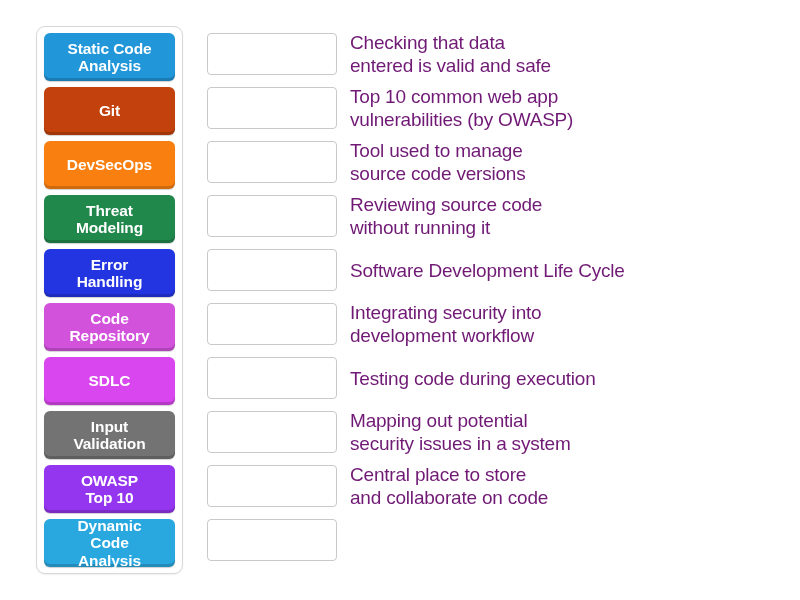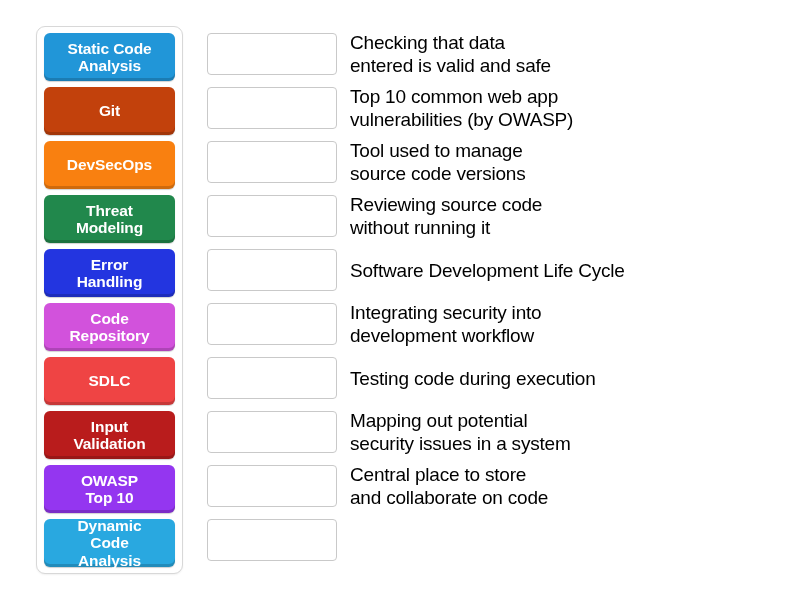--- a/index.html
+++ b/index.html
@@ -80,21 +80,21 @@
     background: #ffffff;
     border: 1px solid #c9c9c9;
     border-radius: 4px;
     cursor: pointer;
   }
 
   .definition {
     margin-left: 13px;
     font-size: 19px;
     line-height: 23px;
-    color: #000000;
+    color: #701a75;
     white-space: pre-line;
     font-weight: 400;
     letter-spacing: -0.2px;
   }
 </style>
 </head>
 <body>
 
 <div id="app">
 
@@ -114,24 +114,24 @@
 Modeling</span>
       </div>
       <div class="tile" style="background: rgb(35, 53, 224);">
         <span class="tile-label">Error
 Handling</span>
       </div>
       <div class="tile" style="background: rgb(210, 82, 220);">
         <span class="tile-label">Code
 Repository</span>
       </div>
-      <div class="tile" style="background: #ef4444;">
+      <div class="tile" style="background: #d946ef;">
         <span class="tile-label">SDLC</span>
       </div>
-      <div class="tile" style="background: #b91c1c;">
+      <div class="tile" style="background: #737373;">
         <span class="tile-label">Input
 Validation</span>
       </div>
       <div class="tile" style="background: rgb(148, 54, 240);">
         <span class="tile-label">OWASP
 Top 10</span>
       </div>
       <div class="tile" style="background: rgb(41, 168, 224);">
         <span class="tile-label">Dynamic
 Code Analysis</span>

